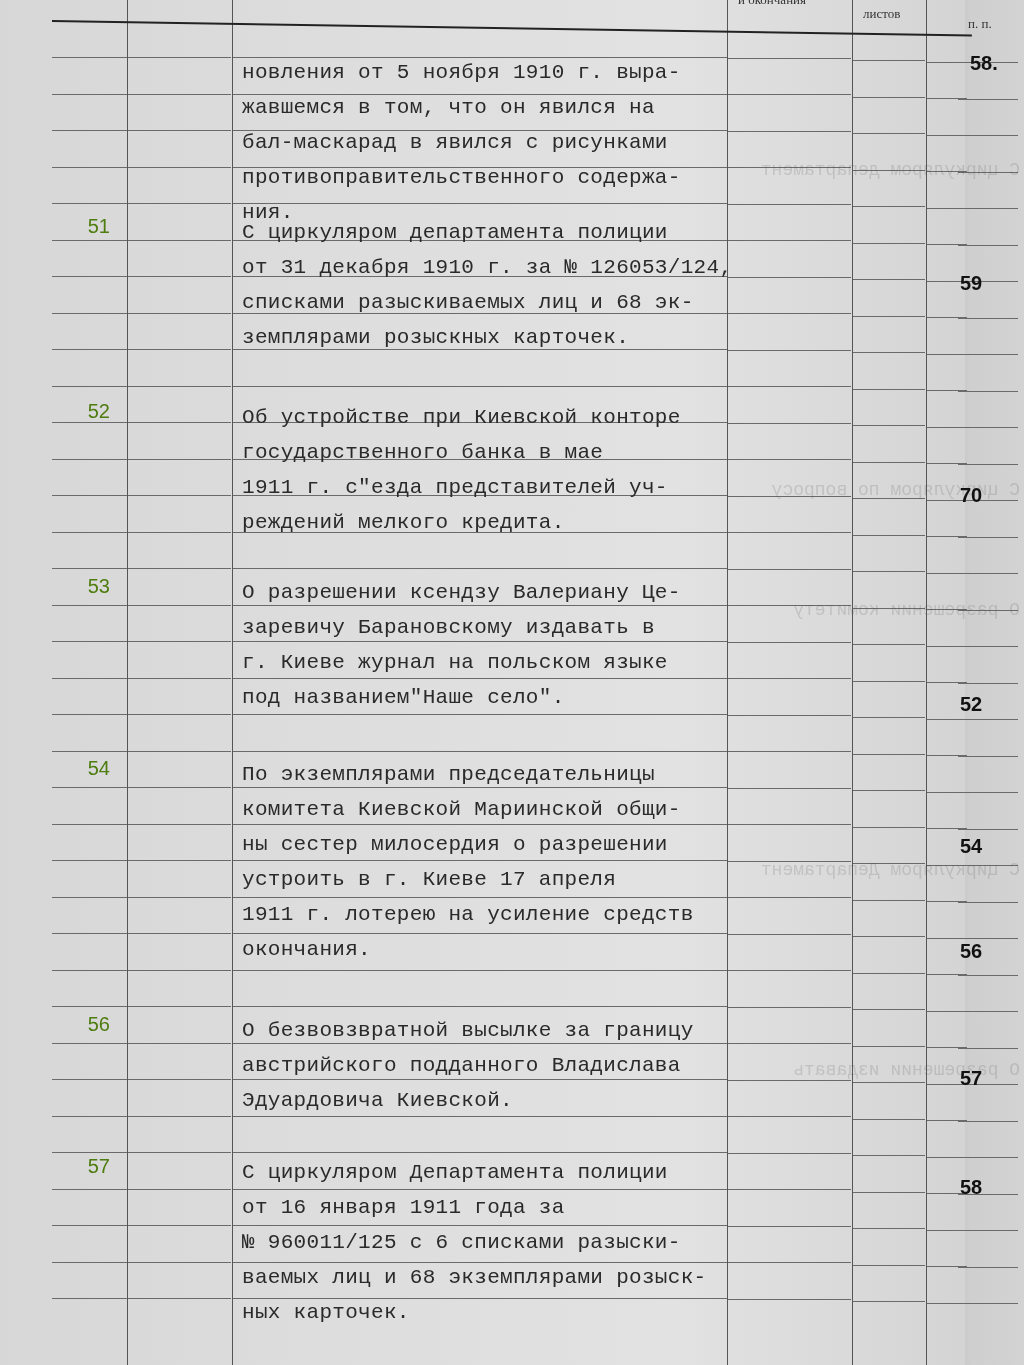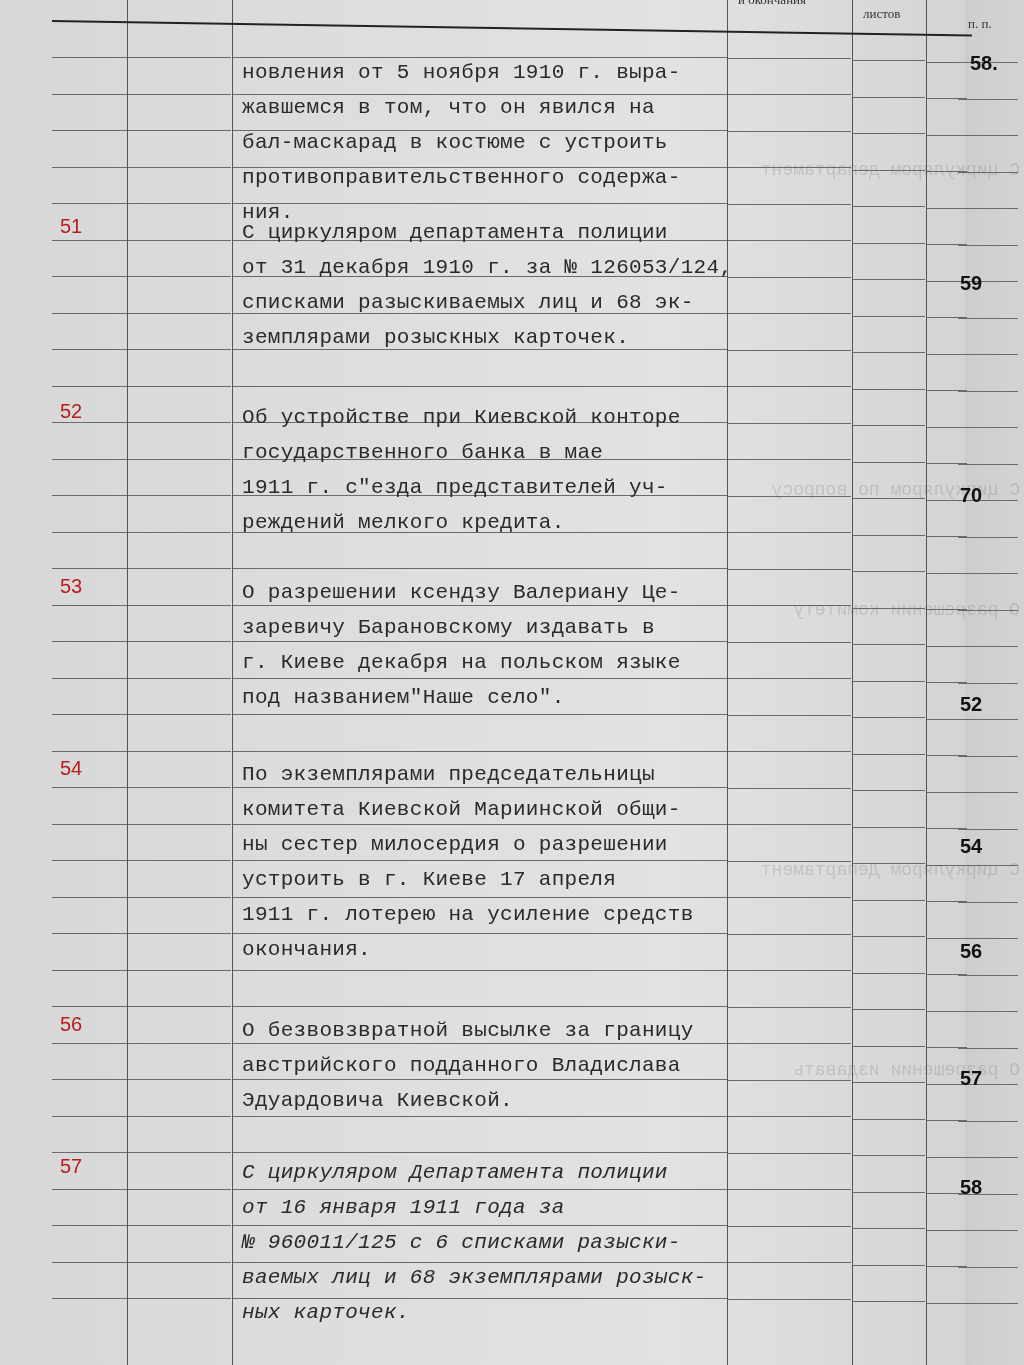--- a/index.html
+++ b/index.html
@@ -17,22 +17,22 @@
     background:linear-gradient(90deg,#bdbdbd 0%,#cfcfcf 30%,#d3d3d3 100%);
   }
   .vline { position:absolute; top:0; width:1px; background:#555; height:1365px; }
   .hline { position:absolute; height:1px; background:#6a6a6a; }
   .header-rule {
     position:absolute; left:52px; top:20px; width:920px; height:2px; background:#222;
     transform:rotate(0.9deg); transform-origin:left center;
   }
   .hdr-label { position:absolute; font-family:"Liberation Serif", serif; font-size:13px; color:#333; }
   .entry-num {
-    position:absolute; left:60px; width:50px; text-align:left;
-    font-family:"Liberation Sans", sans-serif; font-size:20px; color:#b91c1c;
+    position:absolute; left:60px; width:50px; text-align:right;
+    font-family:"Liberation Sans", sans-serif; font-size:20px; color:#4d7c0f;
   }
   .entry-text {
     position:absolute; left:242px; width:500px;
     font-size:21px; line-height:35px; color:#2a2a2a; letter-spacing:0.3px;
     white-space:pre;
   }
   .sheet-num {
     position:absolute; left:960px; font-family:"Liberation Sans", sans-serif;
     font-size:20px; color:#111; font-weight:bold;
   }
@@ -311,57 +311,57 @@
 
 <div class="ghost" style="top:160px;">С циркуляром департамента</div>
 <div class="ghost" style="top:480px;">С циркуляром по вопросу</div>
 <div class="ghost" style="top:600px;">О разрешении комитету</div>
 <div class="ghost" style="top:860px;">С циркуляром Департамента</div>
 <div class="ghost" style="top:1060px;">О разрешении издавать</div>
 
 <div class="entry-text" style="top:20px;">
 <span>новления от 5 ноября 1910 г. выра-</span>
 <span>жавшемся в том, что он явился на</span>
-<span>бал-маскарад в костюме с устроить</span>
+<span>бал-маскарад в явился с рисунками</span>
 <span>противоправительственного содержа-</span>
 <span>ния.</span></div>
 
 <div class="entry-num" style="top:215px;">51</div>
 <div class="entry-text" style="top:215px;"><span>С циркуляром департамента полиции</span>
 <span>от 31 декабря 1910 г. за № 126053/124,</span>
 <span>списками разыскиваемых лиц и 68 эк-</span>
 <span>земплярами розыскных карточек.</span></div>
 
 <div class="entry-num" style="top:400px;">52</div>
 <div class="entry-text" style="top:400px;"><span>Об устройстве при Киевской конторе</span>
 <span>государственного банка в мае</span>
 <span>1911 г. с"езда представителей уч-</span>
 <span>реждений мелкого кредита.</span></div>
 
 <div class="entry-num" style="top:575px;">53</div>
 <div class="entry-text" style="top:575px;"><span>О разрешении ксендзу Валериану Це-</span>
 <span>заревичу Барановскому издавать в</span>
-<span>г. Киеве декабря на польском языке</span>
+<span>г. Киеве журнал на польском языке</span>
 <span>под названием"Наше село".</span></div>
 
 <div class="entry-num" style="top:757px;">54</div>
 <div class="entry-text" style="top:757px;"><span>По экземплярами председательницы</span>
 <span>комитета Киевской Мариинской общи-</span>
 <span>ны сестер милосердия о разрешении</span>
 <span>устроить в г. Киеве 17 апреля</span>
 <span>1911 г. лотерею на усиление средств</span>
 <span>окончания.</span></div>
 
 <div class="entry-num" style="top:1013px;">56</div>
 <div class="entry-text" style="top:1013px;"><span>О безвовзвратной высылке за границу</span>
 <span>австрийского подданного Владислава</span>
 <span>Эдуардовича Киевской.</span></div>
 
 <div class="entry-num" style="top:1155px;">57</div>
-<div class="entry-text" style="top:1155px;font-style:italic;"><span>С циркуляром Департамента полиции</span>
+<div class="entry-text" style="top:1155px;"><span>С циркуляром Департамента полиции</span>
 <span>от 16 января 1911 года за</span>
 <span>№ 960011/125 с 6 списками разыски-</span>
 <span>ваемых лиц и 68 экземплярами розыск-</span>
 <span>ных карточек.</span></div>
 
 <div class="sheet-num" style="top:52px; left:970px;">58.</div>
 <div class="sheet-num" style="top:272px;">59</div>
 <div class="sheet-num" style="top:484px;">70</div>
 <div class="sheet-num" style="top:693px;">52</div>
 <div class="sheet-num" style="top:835px;">54</div>

